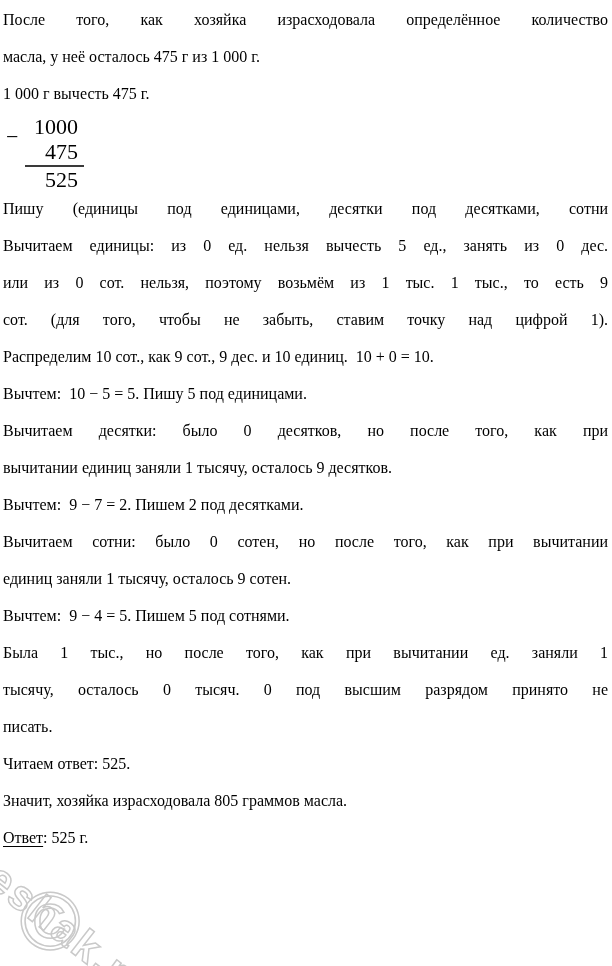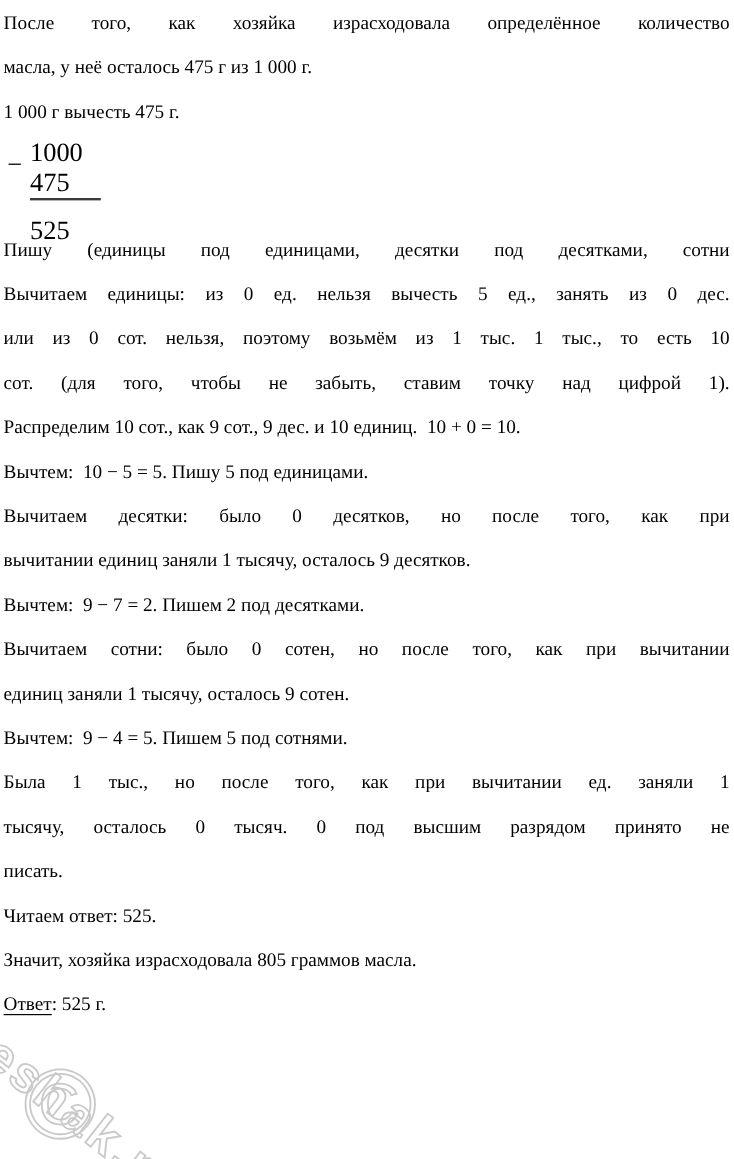--- a/index.html
+++ b/index.html
@@ -31,25 +31,25 @@
     position: relative;
     height: 78px;
     padding-top: 2px;
   }
   .minus {
     position: absolute; left: 3px; top: 12px;
     font-size: 22px; line-height: 26px;
   }
   .col {
     margin-left: 22px; width: 59px;
-    font-size: 22px; text-align: left;
+    font-size: 22px; text-align: right;
   }
   .row { line-height: 25px; padding-right: 6px; }
   .row.underl { border-bottom: 2px solid #3a3a3a; padding-bottom: 1px; }
-  .row.result { padding-top: 12px; }
+  .row.result { padding-top: 0; }
   
   .answer { }
   .answer .u { text-decoration: underline; text-underline-offset: 3px; }
   
   .wm-text {
     position: absolute; left: -8px; top: 842px; z-index: 0;
     transform: rotate(38deg); transform-origin: 0 0;
     font-family: "Liberation Sans", sans-serif;
     font-size: 42px; font-weight: bold; letter-spacing: 3px;
     color: transparent;
@@ -79,21 +79,21 @@
     <span class="minus">−</span>
     <div class="col">
       <div class="row">1000</div>
       <div class="row underl">475</div>
       <div class="row result">525</div>
     </div>
   </div>
 
   <div class="ln j">Пишу (единицы под единицами, десятки под десятками, сотни</div>
   <div class="ln j">Вычитаем единицы: из 0 ед. нельзя вычесть 5 ед., занять из 0 дес.</div>
-  <div class="ln j">или из 0 сот. нельзя, поэтому возьмём из 1 тыс. 1 тыс., то есть 10</div>
+  <div class="ln j">или из 0 сот. нельзя, поэтому возьмём из 1 тыс. 1 тыс., то есть 9</div>
   <div class="ln j">сот. (для того, чтобы не забыть, ставим точку над цифрой 1).</div>
   <div class="ln">Распределим 10 сот., как 9 сот., 9 дес. и 10 единиц.&nbsp; 10 + 0 = 10.</div>
   <div class="ln">Вычтем:&nbsp; 10 − 5 = 5. Пишу 5 под единицами.</div>
   <div class="ln j">Вычитаем десятки: было 0 десятков, но после того, как при</div>
   <div class="ln">вычитании единиц заняли 1 тысячу, осталось 9 десятков.</div>
   <div class="ln">Вычтем:&nbsp; 9 − 7 = 2. Пишем 2 под десятками.</div>
   <div class="ln j">Вычитаем сотни: было 0 сотен, но после того, как при вычитании</div>
   <div class="ln">единиц заняли 1 тысячу, осталось 9 сотен.</div>
   <div class="ln">Вычтем:&nbsp; 9 − 4 = 5. Пишем 5 под сотнями.</div>
   <div class="ln j">Была 1 тыс., но после того, как при вычитании ед. заняли 1</div>

